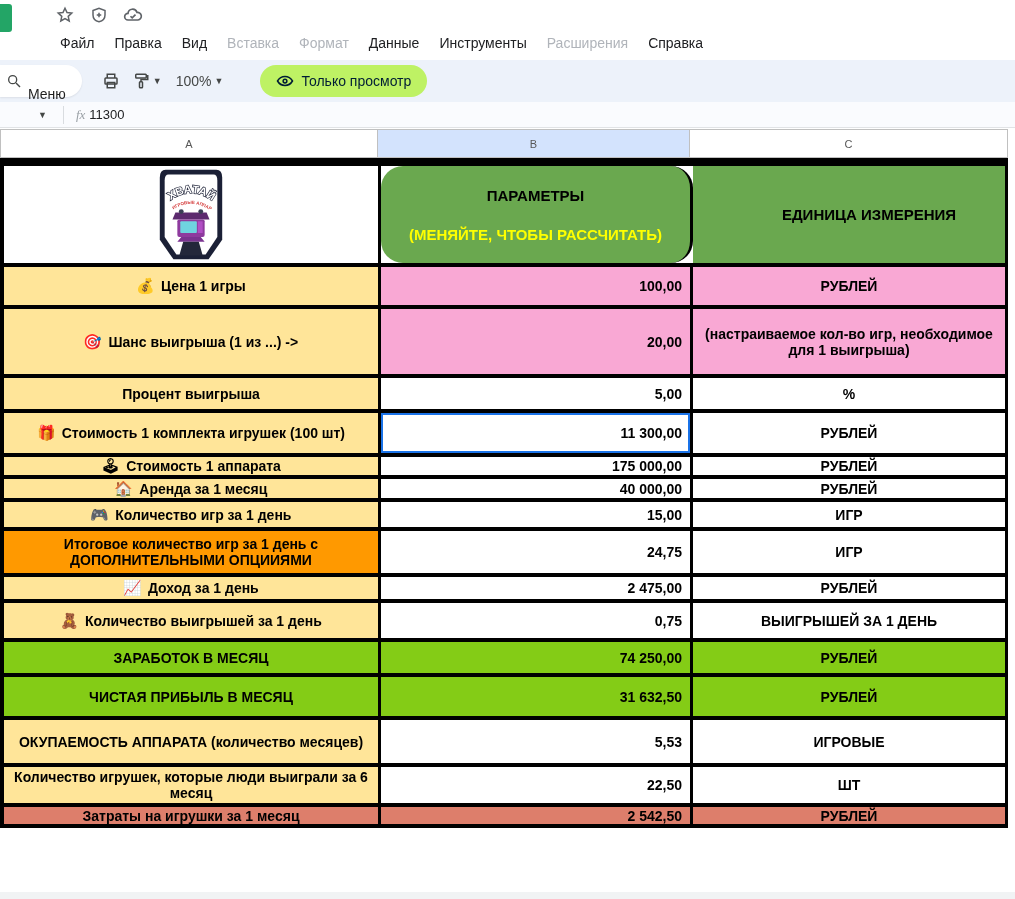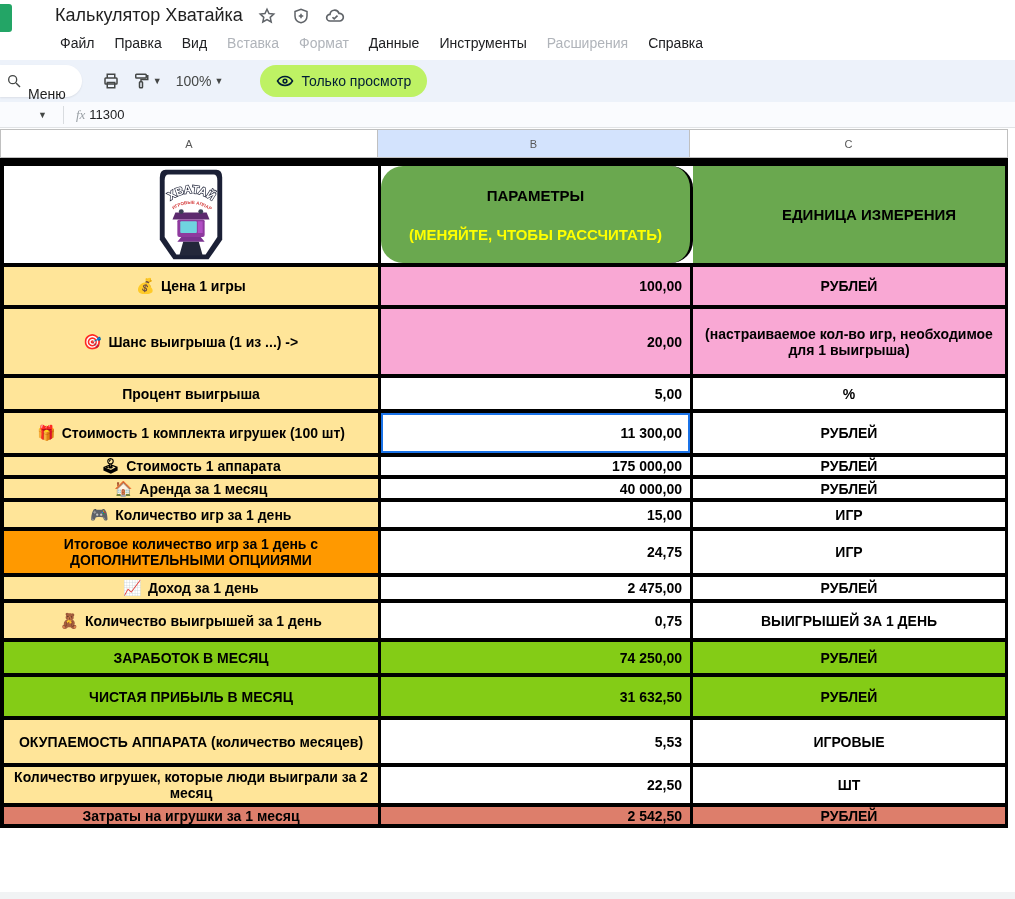--- a/index.html
+++ b/index.html
@@ -60,21 +60,20 @@
   #bottom-strip { position:absolute; left:0; top:892px; width:1015px; height:7px; background:#f1f3f4; }
 
   svg { display:block; }
 </style>
 </head>
 <body>
 
 <div id="chrome">
   <div id="logo-strip"></div>
   <div id="title-row">
-    <span id="doc-title">Калькулятор Хватайка</span>
     <span class="chrome-ic">
       <svg width="18" height="18" viewBox="0 0 24 24" fill="none" stroke="#5f6368" stroke-width="2">
           <path d="M12 3l2.7 5.8 6.3.7-4.7 4.3 1.3 6.2L12 16.9 6.4 20l1.3-6.2L3 9.5l6.3-.7z"></path>
         </svg>
     </span>
     <span class="chrome-ic">
       <svg width="18" height="18" viewBox="0 0 24 24" fill="none" stroke="#5f6368" stroke-width="2">
           <path d="M4 6l8-3 8 3v6c0 5-3.5 8-8 9-4.5-1-8-4-8-9z"></path>
           <path d="M12 9v6M9 12h6"></path>
         </svg>
@@ -291,21 +290,21 @@
   <div class="tr" style="height:47px">
     <div class="td a bg-tan">
         <span>ОКУПАЕМОСТЬ АППАРАТА (количество месяцев)</span>
       </div>
     <div class="td b">5,53</div>
     <div class="td c">ИГРОВЫЕ</div>
   </div>
 
   <div class="tr" style="height:40px">
     <div class="td a bg-tan">
-        <span>Количество игрушек, которые люди выиграли за 2 месяц</span>
+        <span>Количество игрушек, которые люди выиграли за 6 месяц</span>
       </div>
     <div class="td b">22,50</div>
     <div class="td c">ШТ</div>
   </div>
 
   <div class="tr" style="height:21px">
     <div class="td a bg-salmon">
         <span>Затраты на игрушки за 1 месяц</span>
       </div>
     <div class="td b bg-salmon">2 542,50</div>

